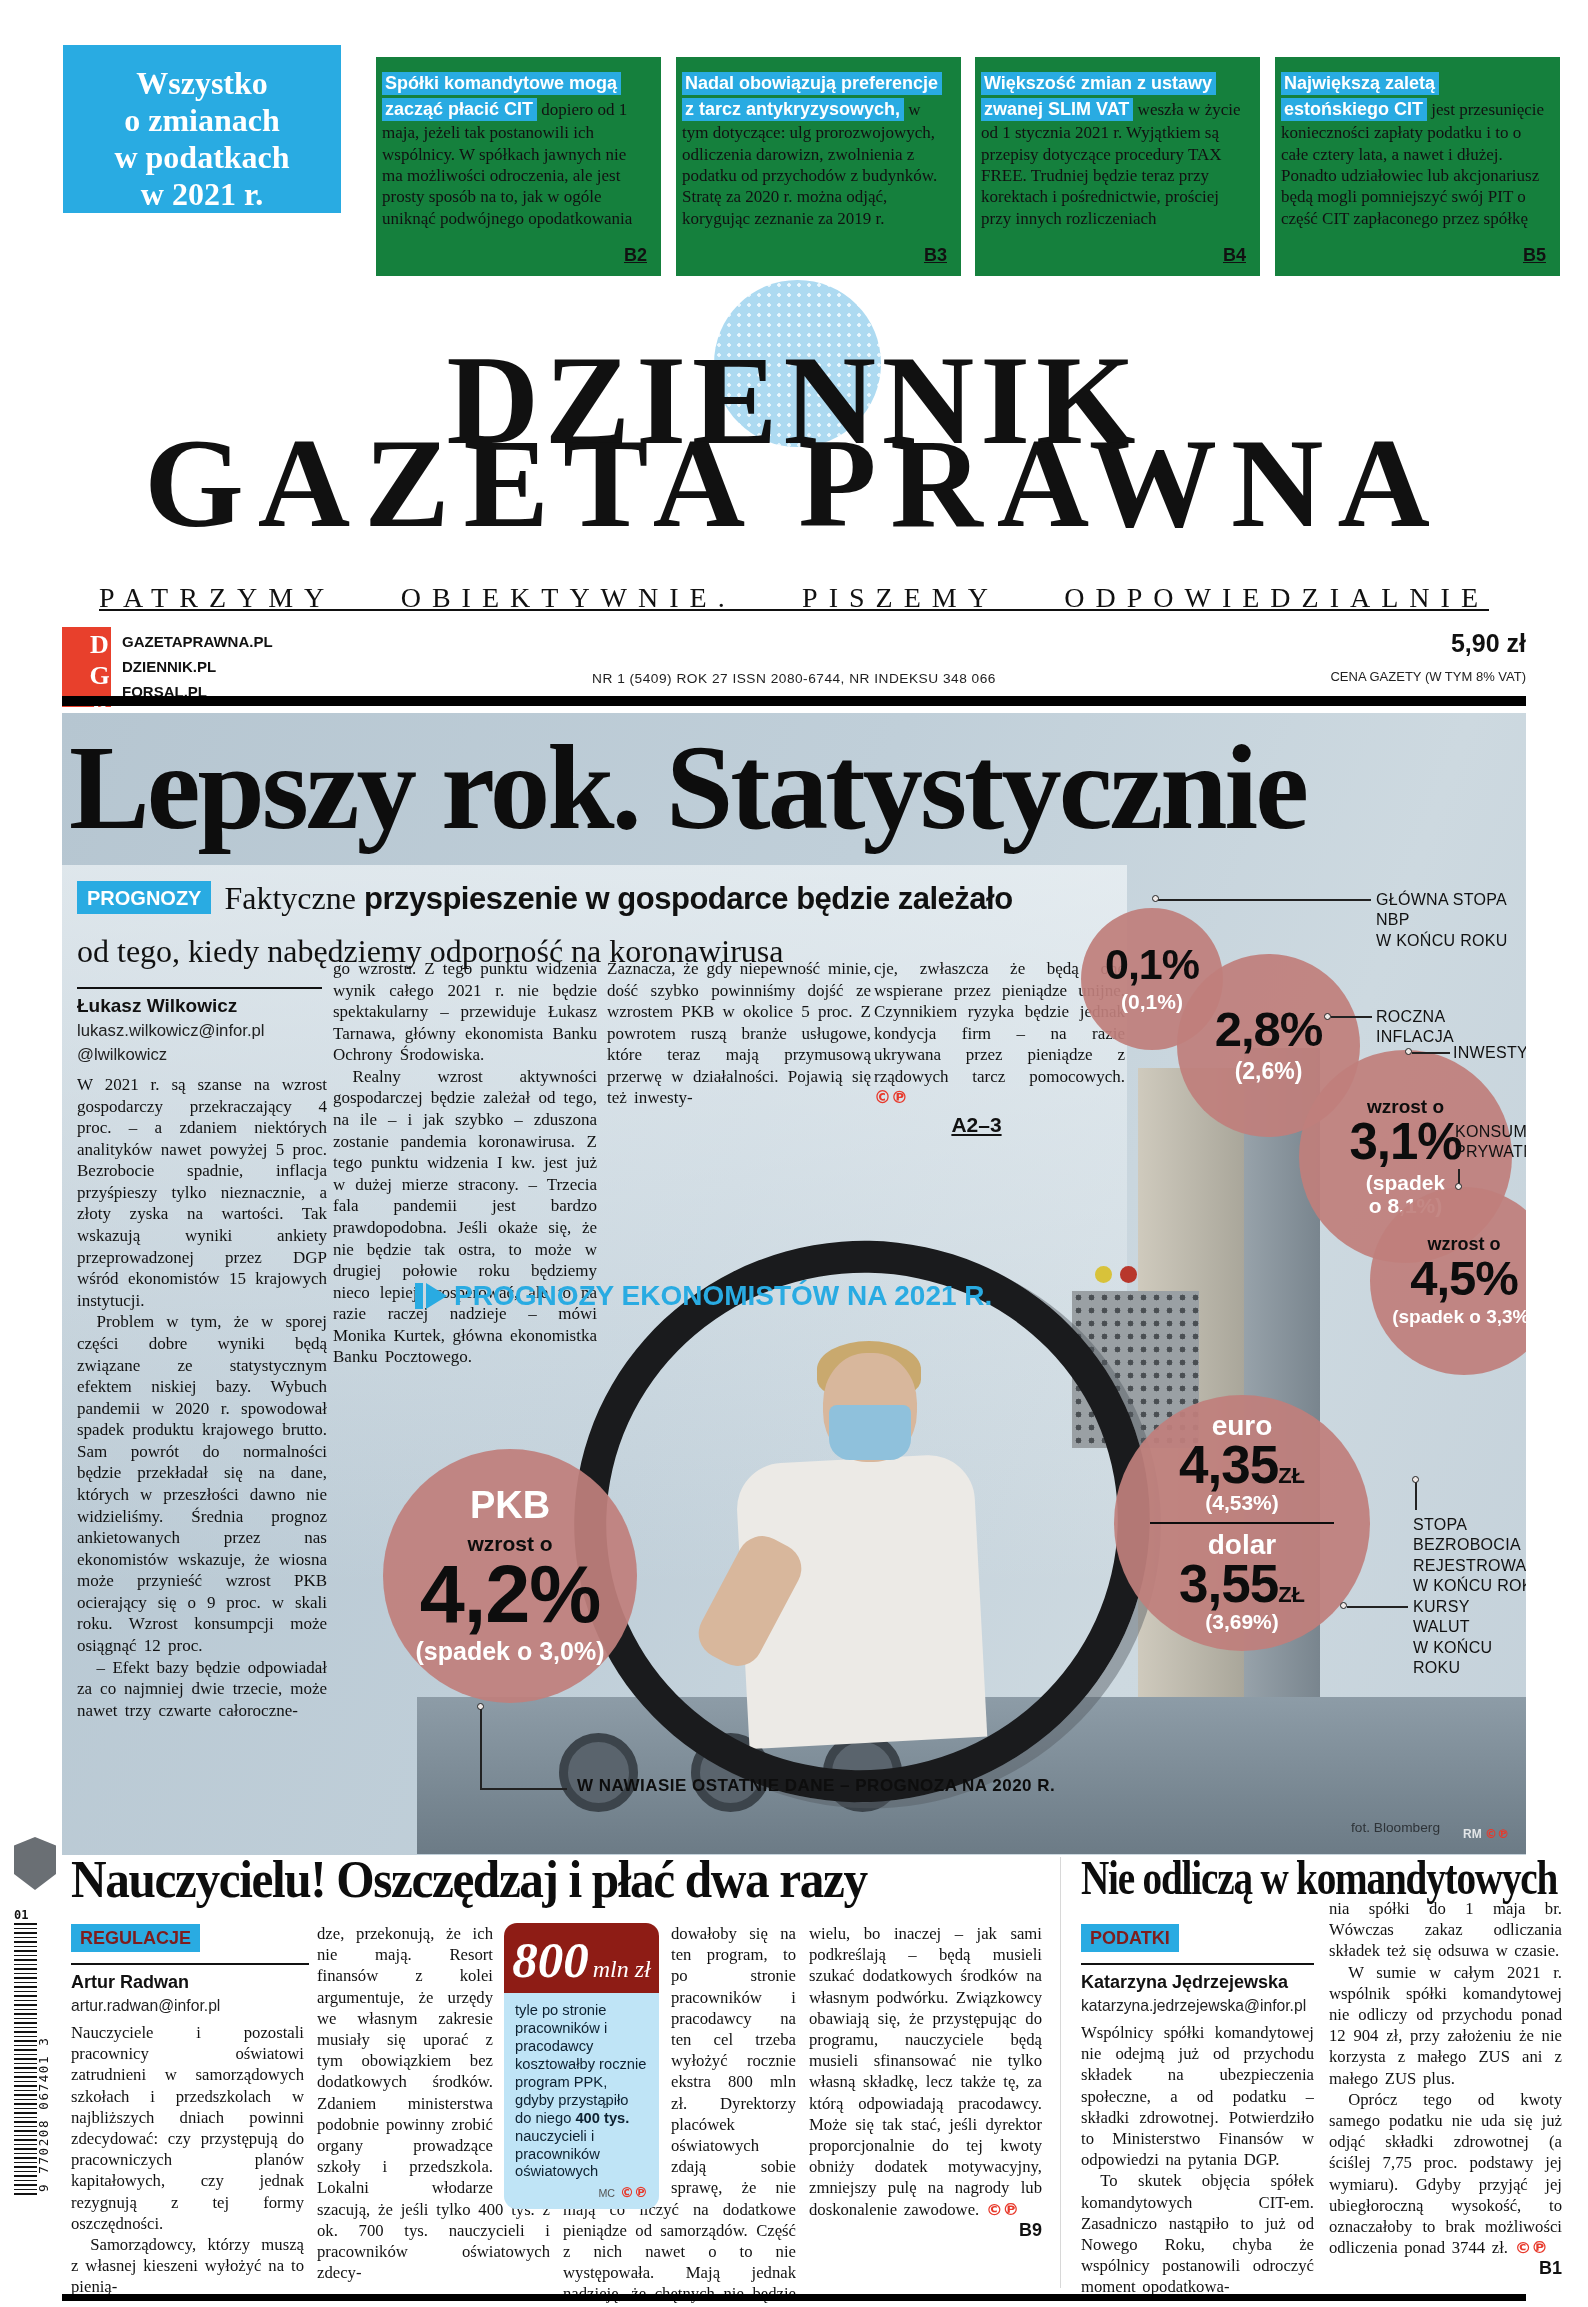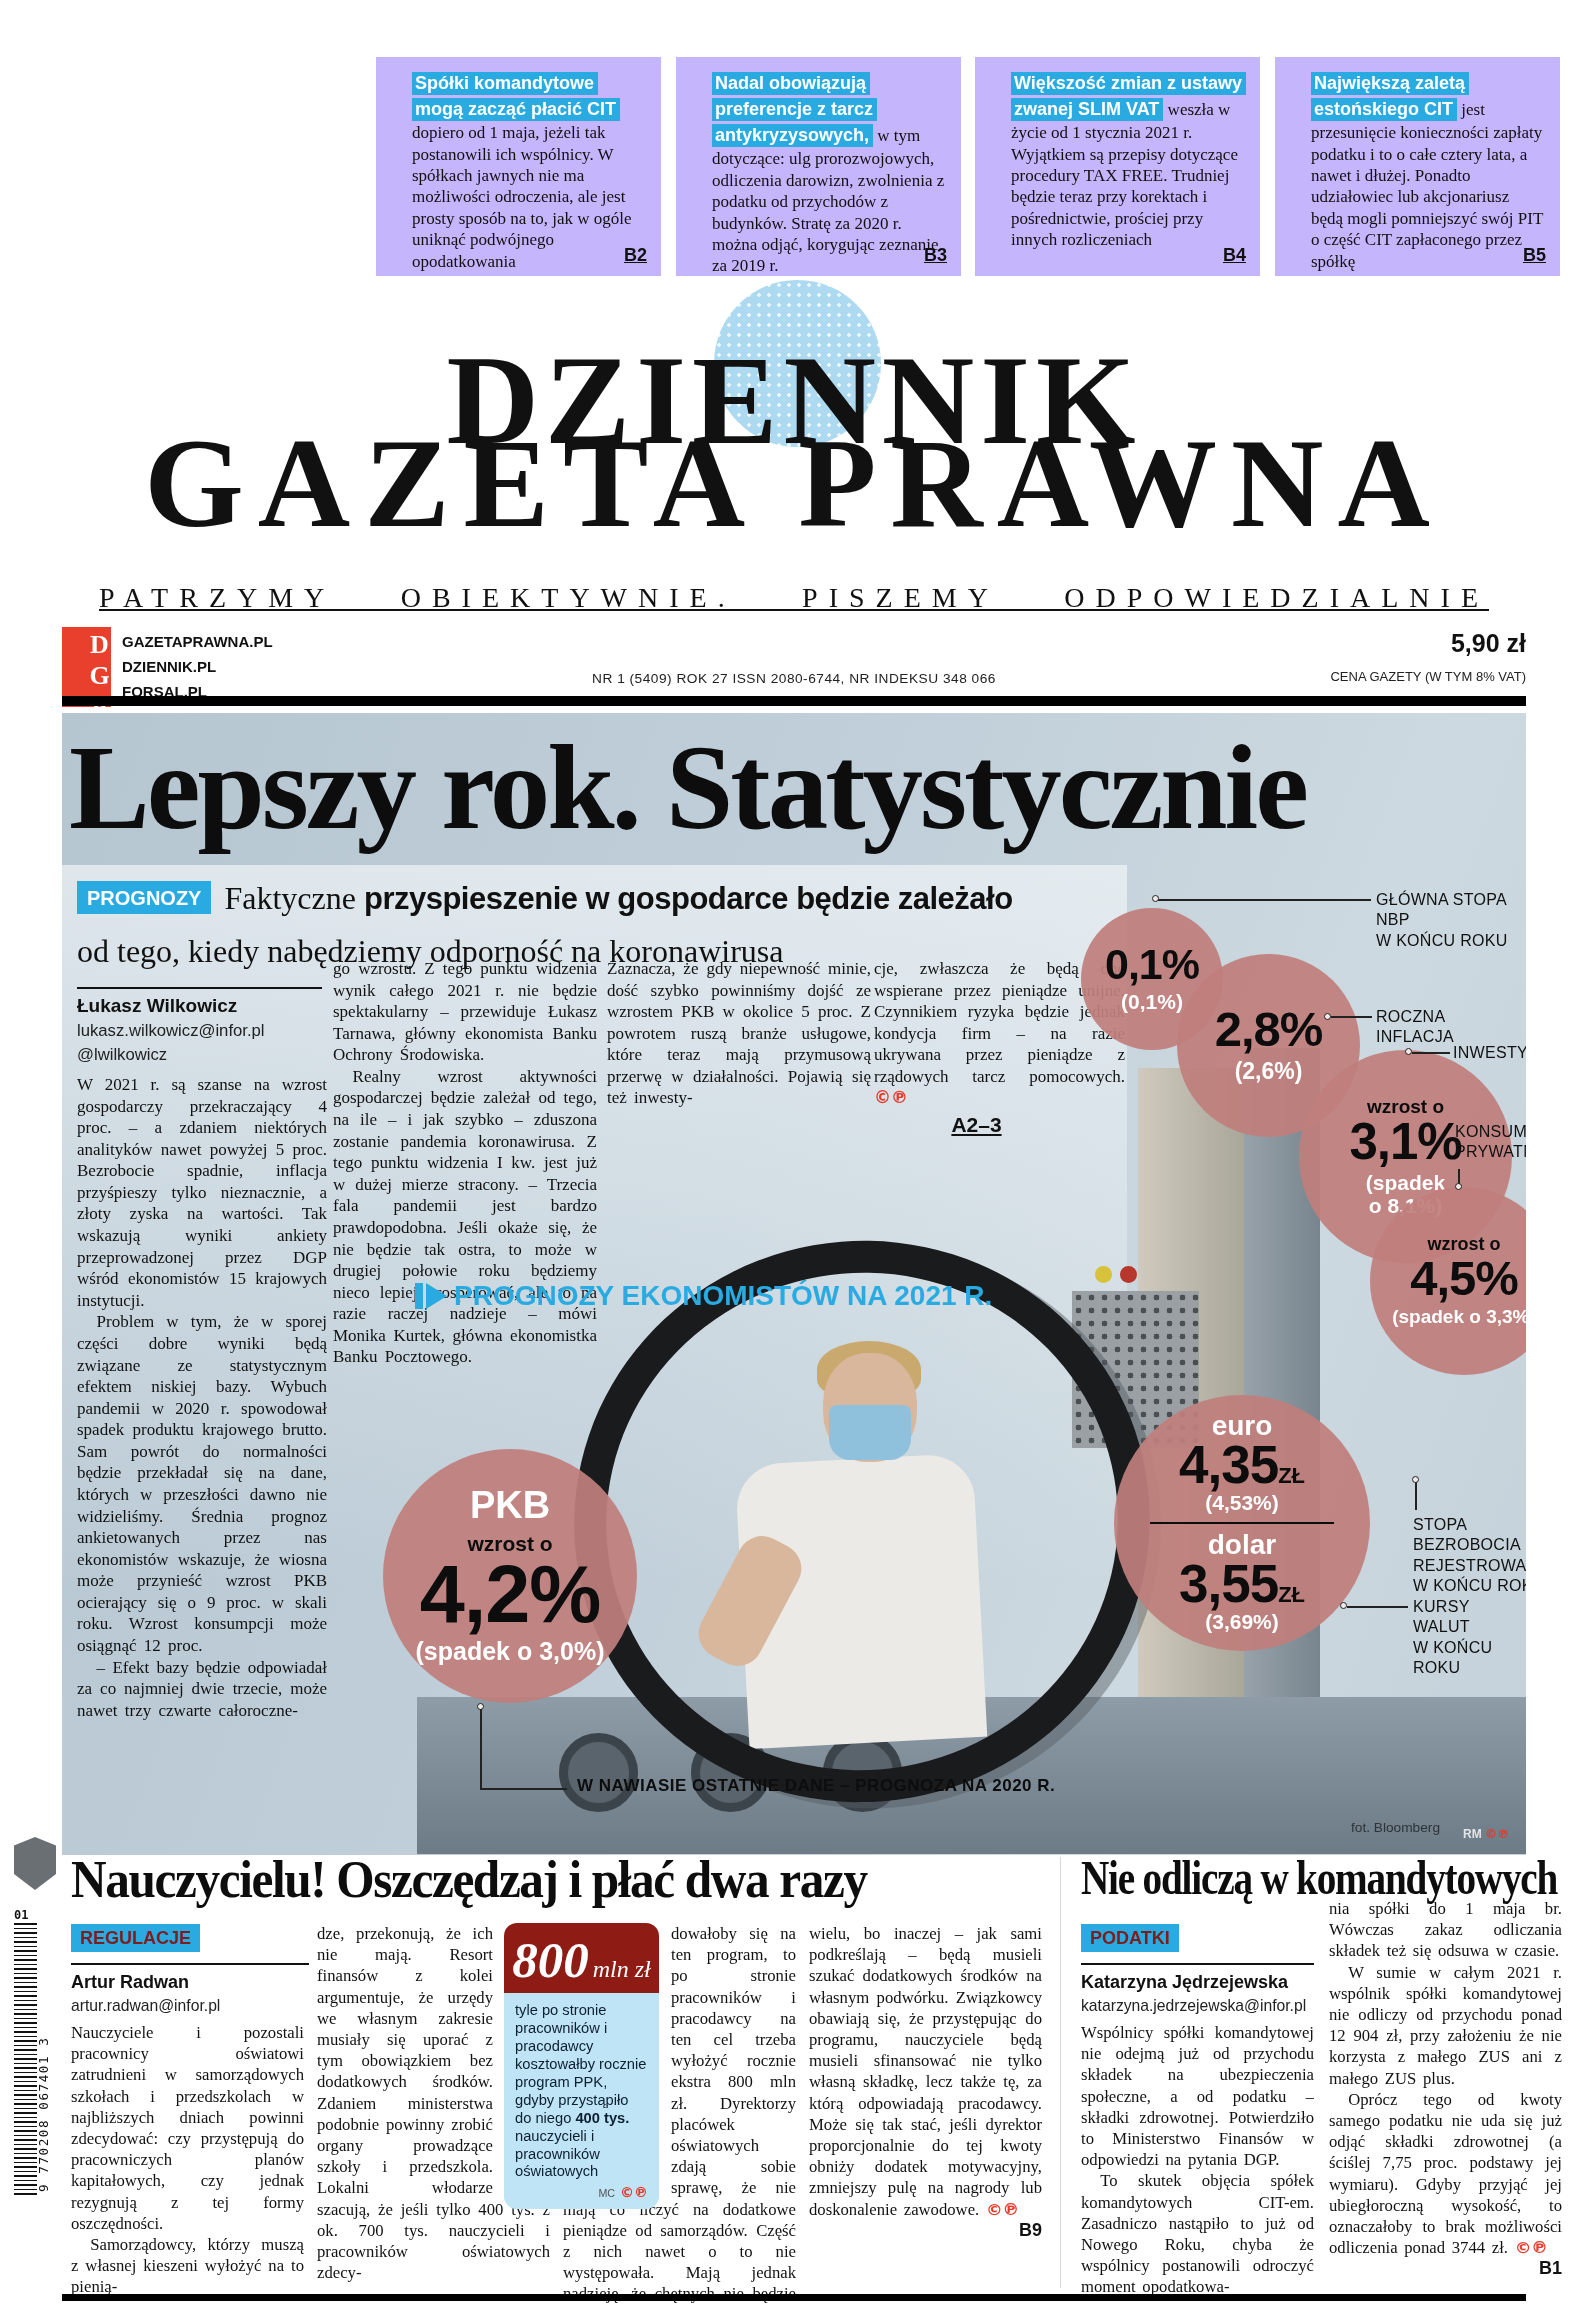--- a/index.html
+++ b/index.html
@@ -7,22 +7,22 @@
         font-family:"Liberation Serif","DejaVu Serif",serif;color:#111;}
   .abs{position:absolute;}
   .pre{white-space:pre-line;}
   .sans{font-family:"Liberation Sans","DejaVu Sans",sans-serif;}
   .just{text-align:justify;}
 
   
   .promo{left:63px;top:45px;width:278px;height:168px;background:#29abe2;color:#fff;
          font:700 32px/1.16 "Liberation Serif","DejaVu Serif",serif;text-align:center;
          padding-top:20px;box-sizing:border-box;}
-  .teaser{top:57px;width:285px;height:219px;background:#c4b5fd;
-          padding:13px 15px 12px 36px;box-sizing:border-box;
+  .teaser{top:57px;width:285px;height:219px;background:#15803d;
+          padding:13px 15px 12px 6px;box-sizing:border-box;
           font:400 17px/1.26 "Liberation Serif","DejaVu Serif",serif;overflow:hidden;}
   .teaser::before{content:"";position:absolute;left:-10px;top:0;width:8px;height:100%;background:#9ad4f1;}
   .t1{left:376px;} .t2{left:676px;} .t3{left:975px;} .t4{left:1275px;}
   .hl{background:#29abe2;color:#fff;font:700 18px/1.45 "Liberation Sans","DejaVu Sans",sans-serif;
       padding:1px 4px 2px 3px;-webkit-box-decoration-break:clone;box-decoration-break:clone;}
   .teaser .pg{position:absolute;right:14px;bottom:10px;font:700 18px "Liberation Sans","DejaVu Sans",sans-serif;text-decoration:underline;}
 
   
   .globe{left:714px;top:280px;width:167px;height:167px;border-radius:50%;
          background-color:#9fd4ef;
@@ -149,20 +149,24 @@
               background:repeating-linear-gradient(to bottom,#111 0 2px,#fff 2px 4.6px,#111 4.6px 6px,#fff 6px 9px);}
   .bc-num{position:absolute;left:22px;top:20px;height:264px;writing-mode:vertical-rl;transform:rotate(180deg);
           font:400 12.7px "DejaVu Sans Mono",monospace;letter-spacing:1.5px;color:#111;}
   .bc-issue{position:absolute;left:0;top:0;font:700 12px "DejaVu Sans Mono",monospace;color:#111;}
 </style>
 </head>
 <body>
 
 <div class="page">
 
+  <div class="abs promo pre">Wszystko
+o zmianach
+w podatkach
+w 2021 r.</div>
 
   <div class="abs teaser t1">
     <span class="hl">Spółki komandytowe mogą zacząć płacić CIT</span><span> dopiero od 1 maja, jeżeli tak postanowili ich wspólnicy. W spółkach jawnych nie ma możliwości odroczenia, ale jest prosty sposób na to, jak w ogóle uniknąć podwójnego opodatkowania</span>
     <b class="pg">B2</b>
   </div>
   <div class="abs teaser t2">
     <span class="hl">Nadal obowiązują preferencje z tarcz antykryzysowych,</span><span> w tym dotyczące: ulg prorozwojowych, odliczenia darowizn, zwolnienia z podatku od przychodów z budynków. Stratę za 2020 r. można odjąć, korygując zeznanie za 2019 r.</span>
     <b class="pg">B3</b>
   </div>
   <div class="abs teaser t3">

